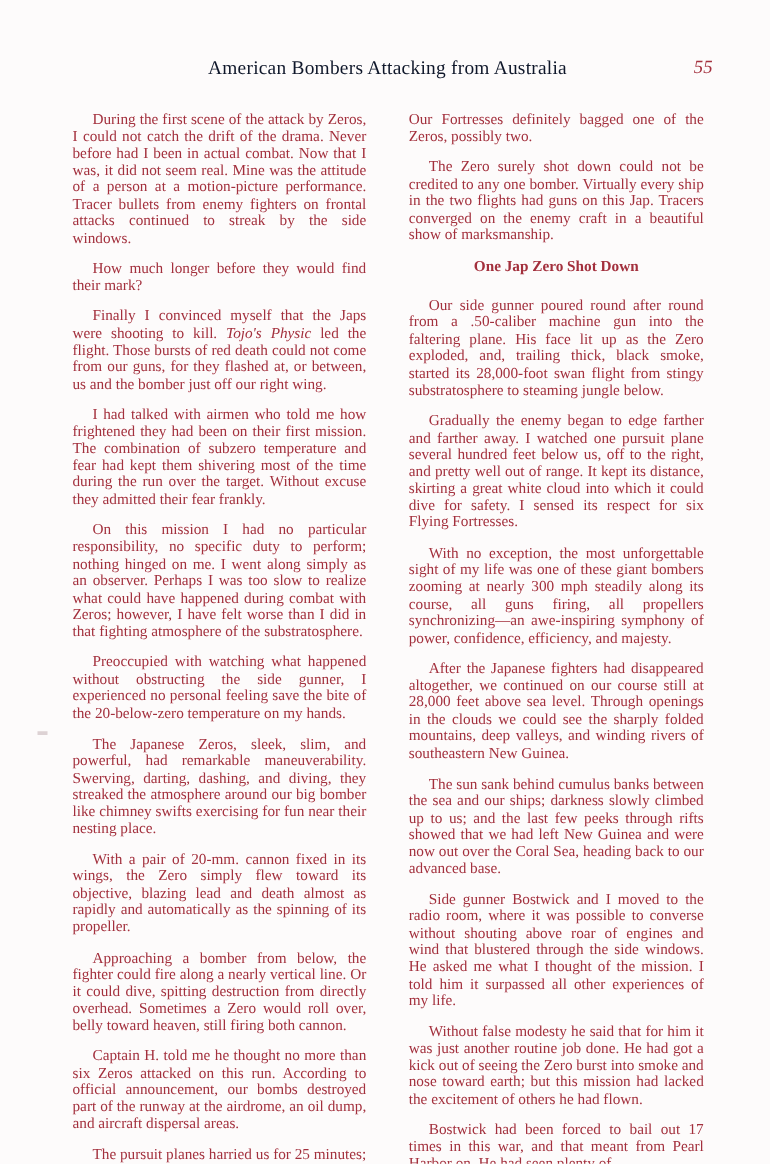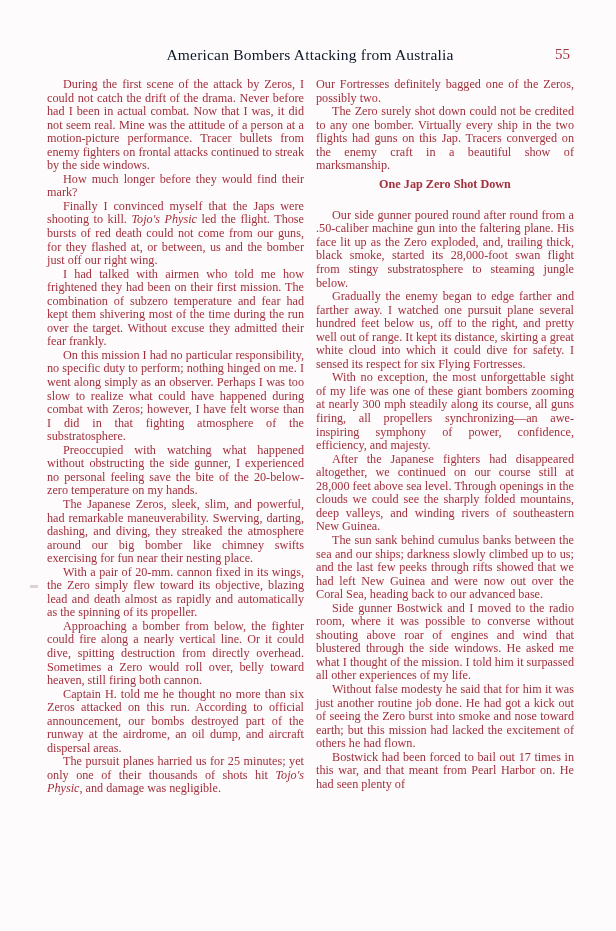--- a/index.html
+++ b/index.html
@@ -12,29 +12,30 @@
   }
   .page { position: absolute; left: 0; top: 0; width: 616px; height: 931px; }
   .running-head {
     position: absolute; top: 46px; left: 150px; width: 320px;
     text-align: center; font-size: 15.5px; letter-spacing: 0.2px;
     color: #0f172a;
   }
   .page-number {
     position: absolute; top: 46px; right: 46px; font-size: 15px;
     color: #a4323f;
+    font-style: italic;
   }
   .col {
     position: absolute; top: 78px; width: 257px;
     font-size: 12.2px; line-height: 13.55px;
     text-align: justify; hyphens: manual;
   }
   .col-left { left: 47px; }
   .col-right { left: 316px; width: 258px; }
-  .col p { margin: 0; text-indent: 16px; }
+  .col p { margin: 11px; text-indent: 16px; }
   .col p.noindent { text-indent: 0; }
   .col h3 {
     margin: 4px 0 18px 0; font-size: 12.2px; font-weight: bold;
     text-align: center; line-height: 14px;
   }
   .mark {
     position: absolute; left: 30px; top: 585px; width: 8px; height: 3px;
     background: #ddd2d4;
   }
   i { font-style: italic; }

